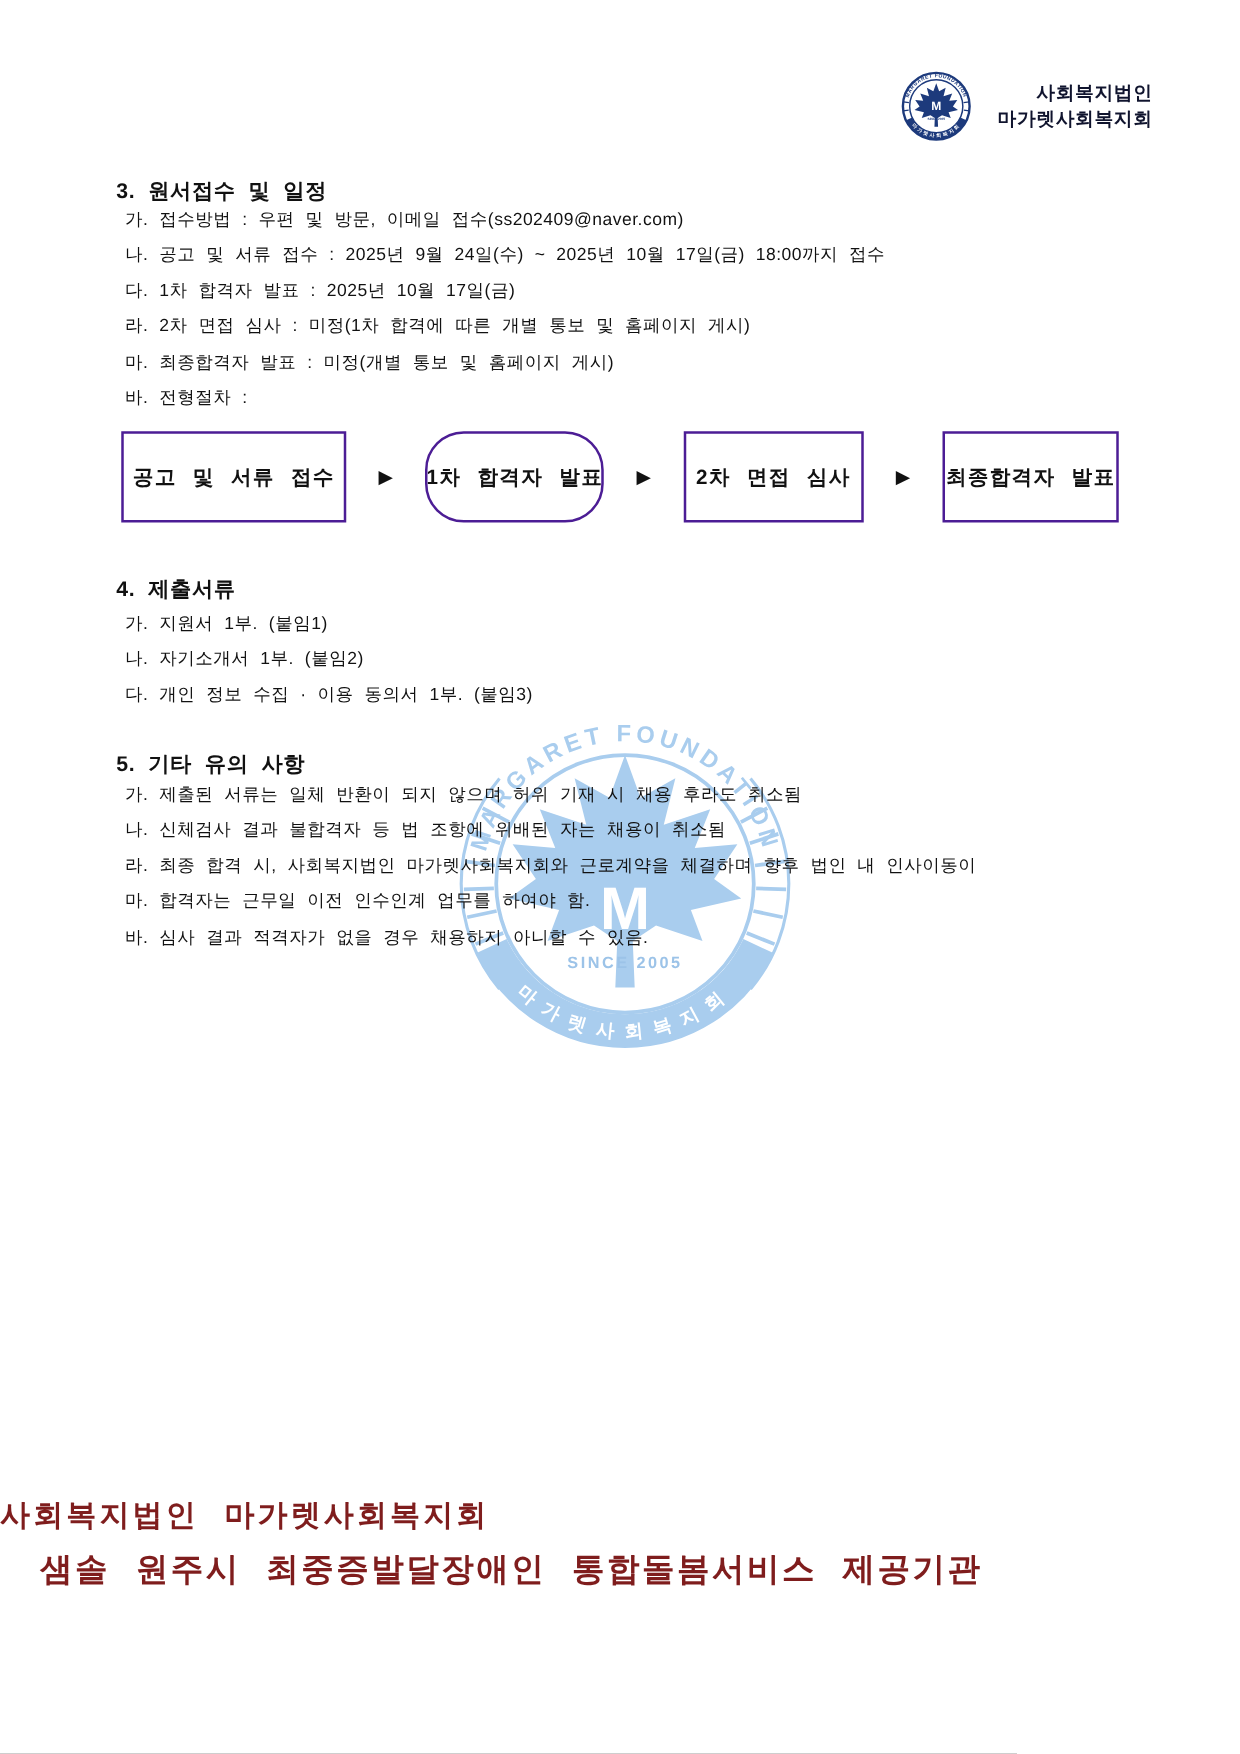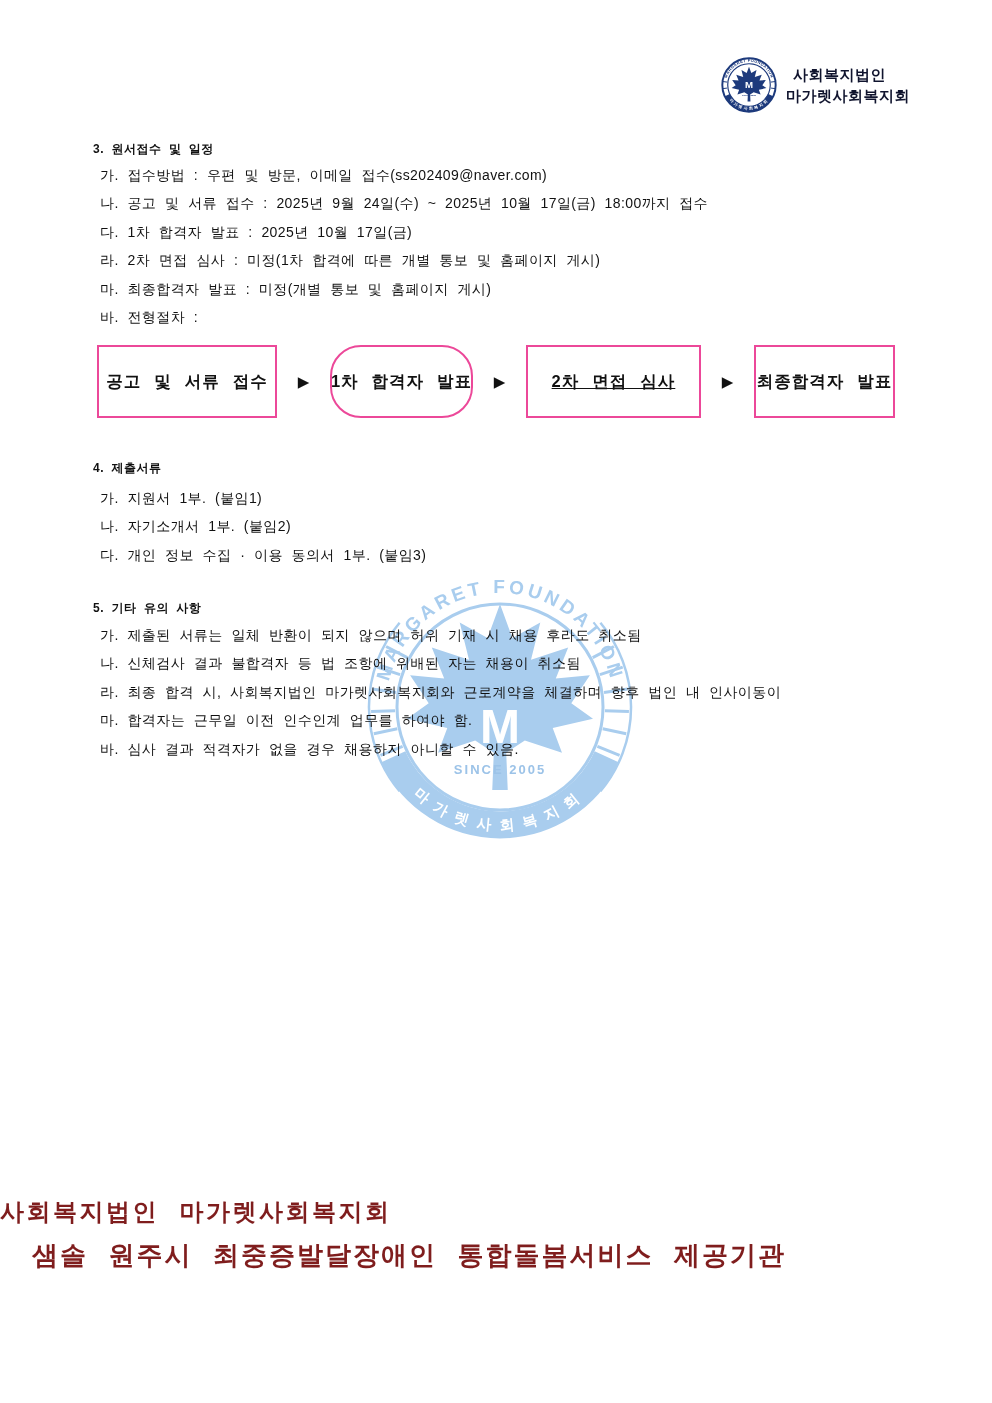--- a/index.html
+++ b/index.html
@@ -15,38 +15,38 @@
   }
   
   .watermark {
     position:absolute; left:358px; top:565px;
     width:284px; height:284px;
     z-index:0;
   }
   
   .org-header { position:absolute; left:720px; top:56px; z-index:2; display:flex; align-items:center; }
   .mini-seal { width:58px; height:58px; flex:0 0 auto; }
-  .org-name { margin-left:8px; font-weight:800; font-size:15px; line-height:21px; color:#10142e; letter-spacing:0.5px; }
+  .org-name { margin-left:20px; font-weight:800; font-size:15px; line-height:21px; color:#10142e; letter-spacing:0.5px;text-align:right; }
   .org-name .l1 { padding-left:7px; }
   
-  .h { position:absolute; left:93px; font-size:12px; font-weight:700; letter-spacing:0.5px; word-spacing:0.3em; z-index:1; white-space:nowrap; }
+  .h { position:absolute; left:93px; font-size:17px; font-weight:700; letter-spacing:0.5px; word-spacing:0.3em; z-index:1; white-space:nowrap; }
   .lines { position:absolute; left:100px; font-size:14px; line-height:28.4px; letter-spacing:0.4px; word-spacing:0.32em; z-index:1; white-space:nowrap; }
   .lines .cont { padding-left:28px; }
   
   .flow {
     position:absolute; left:97px; top:345px; width:798px; height:73px;
     display:flex; align-items:center; justify-content:space-between; z-index:1;
   }
   .flow-box {
     height:73px; display:flex; align-items:center; justify-content:center;
-    border:2px solid #ec4899; background:#ffffff;
+    border:2px solid #4c1d95; background:#ffffff;
     font-size:16.5px; font-weight:700; letter-spacing:1px; word-spacing:0.45em;
     white-space:nowrap;
   }
-  .fb1 { width:180px; } .fb2 { width:143px;border-radius:31px; } .fb3 { width:175px;text-decoration:underline; } .fb4 { width:141px; }
+  .fb1 { width:180px; } .fb2 { width:143px;border-radius:31px; } .fb3 { width:144px; } .fb4 { width:141px; }
   .flow-arrow { font-size:15px; color:#111; line-height:1; padding:0 2px; }
   
   .footer-line { position:absolute; left:0; width:100%; text-align:left; z-index:1;
     font-family:"Liberation Serif","DejaVu Serif",serif; font-weight:700; color:#7f1d1d; white-space:nowrap; }
   .fl1 { top:1196px; font-size:24px; letter-spacing:2.5px; word-spacing:12px; }
   .fl2 { top:1238px; font-size:26px; letter-spacing:2px; word-spacing:12px;margin-left:32px; }
   
   .seal-arc-text { font-family:"Liberation Sans",sans-serif; font-weight:700; }
 </style>
 </head>

